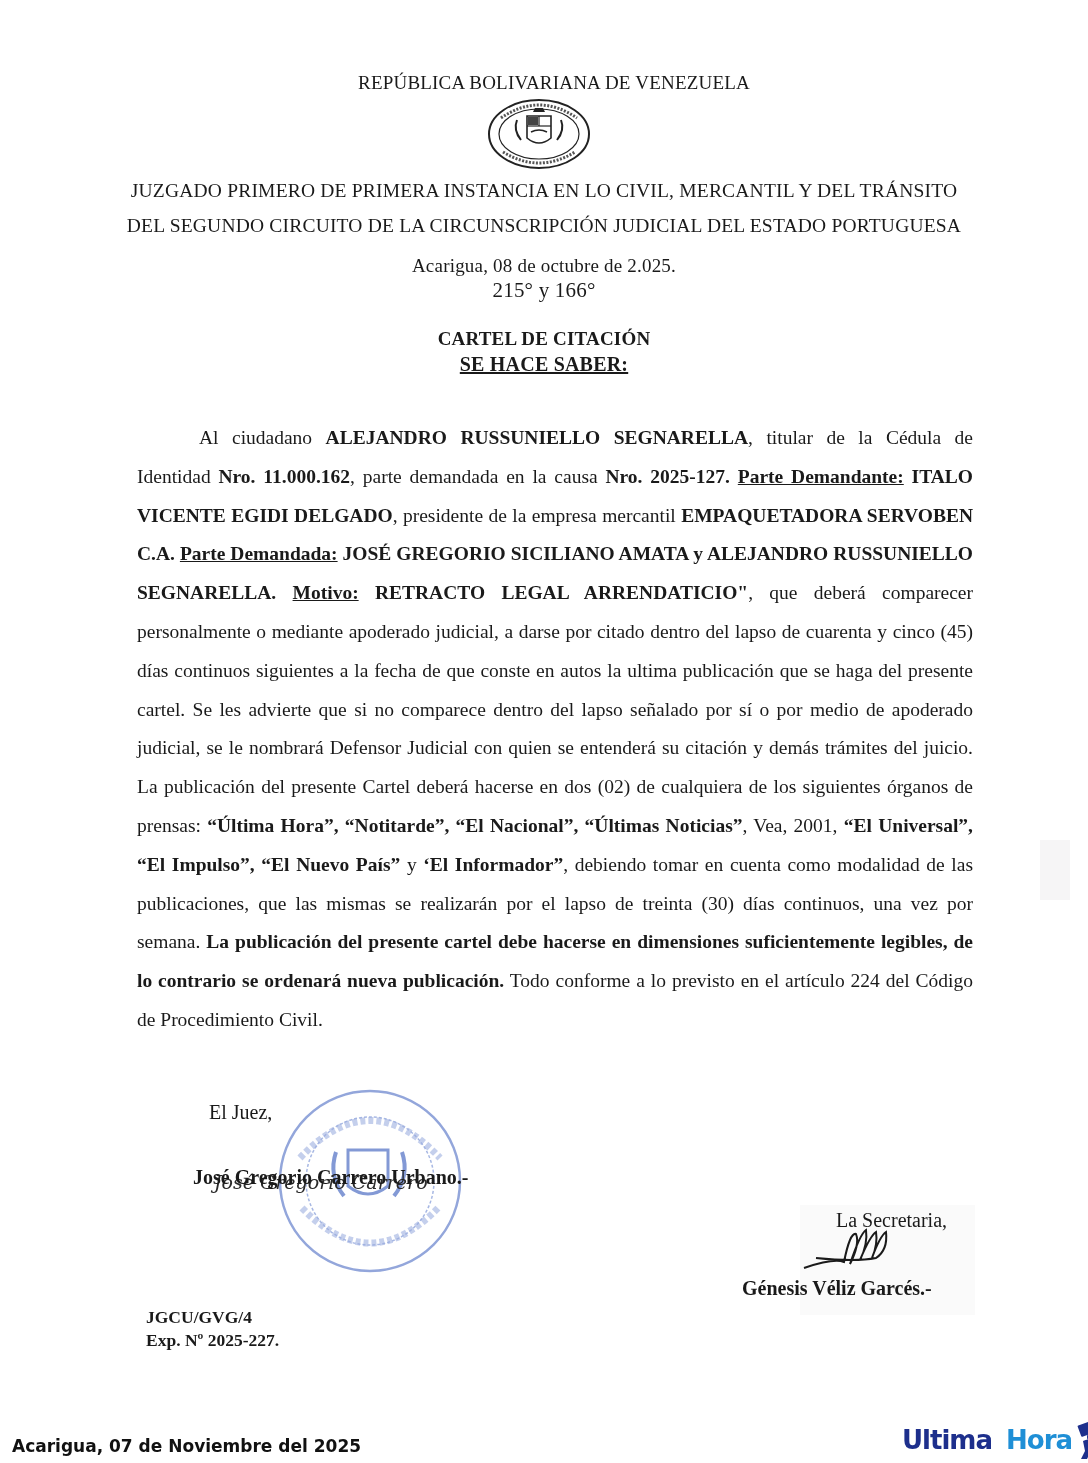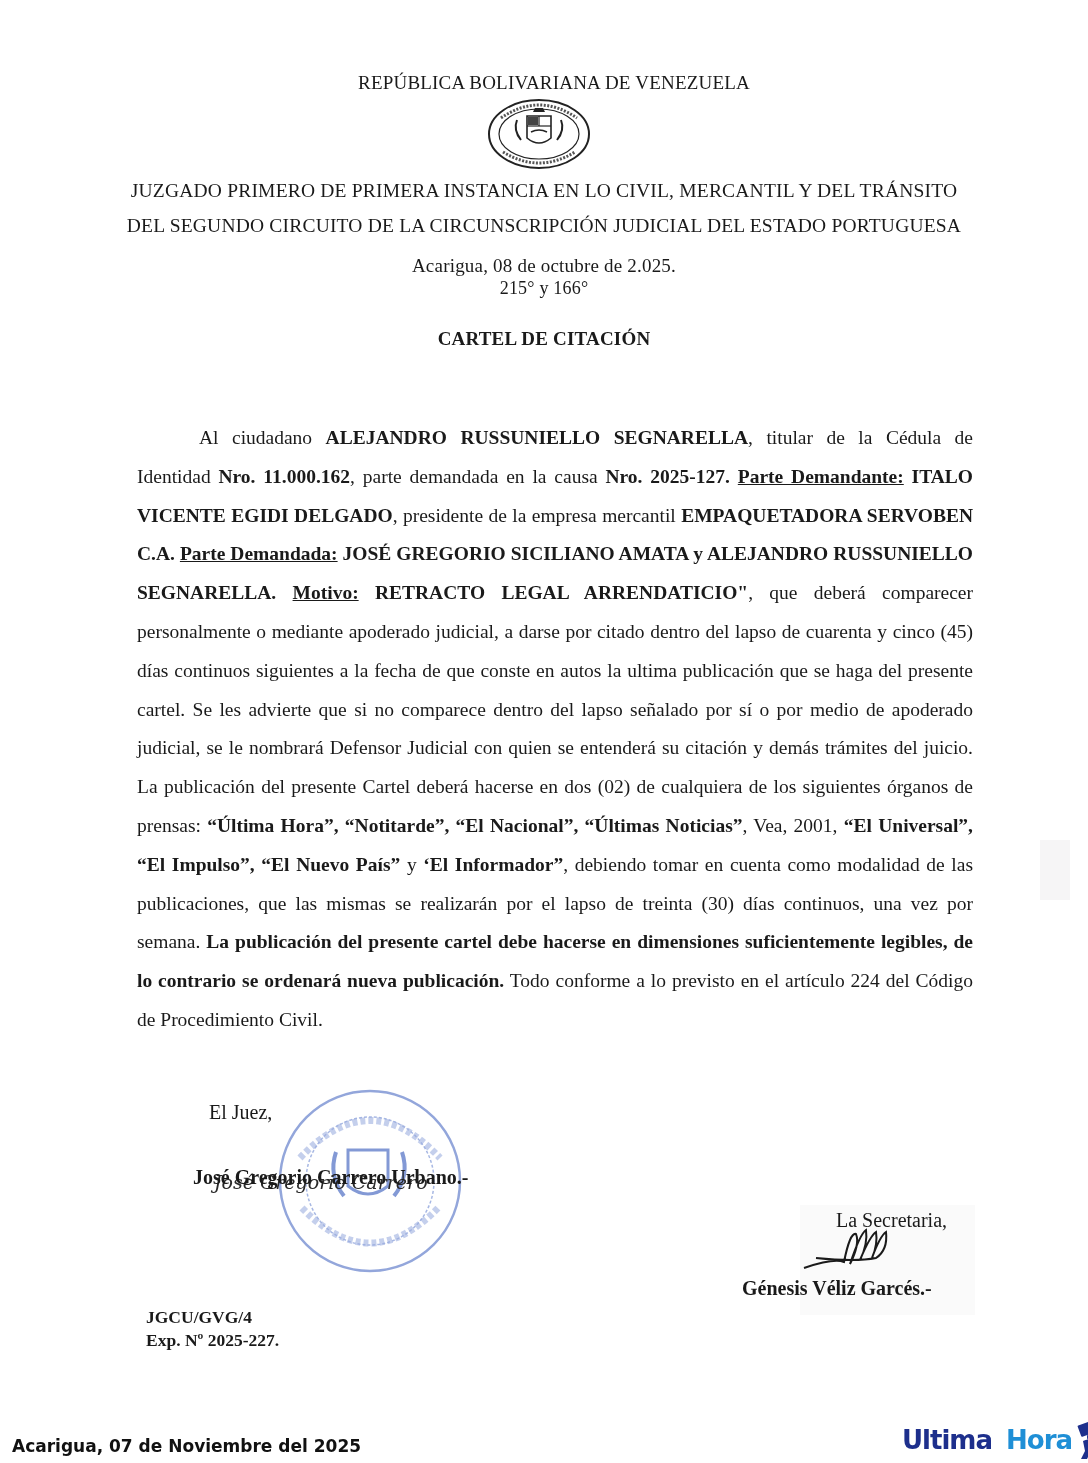--- a/index.html
+++ b/index.html
@@ -8,21 +8,21 @@
     background: #ffffff; color: #1a1a1a;
     font-family: "Liberation Serif", "DejaVu Serif", serif;
   }
   .page { position: absolute; left: 0; top: 0; width: 1088px; height: 1186px; }
   .hdr { position: absolute; left: 0; width: 1088px; text-align: center; font-size: 19px; letter-spacing: 0.2px; }
   .country { top: 72px; left: 0; width: 1108px; font-size: 19px; }
   .emblem { position: absolute; left: 487px; top: 98px; width: 104px; height: 72px; }
   .court1 { top: 180px; font-size: 19.5px; }
   .court2 { top: 215px; font-size: 19.5px; }
   .date1 { top: 255px; font-size: 19px; }
-  .date2 { top: 278px; font-size: 18px; }
+  .date2 { top: 278px; font-size: 21px; }
   .title { top: 328px; font-weight: bold; font-size: 19px; }
   .subtitle { top: 353px; font-weight: bold; font-size: 20px; }
   .subtitle span { text-decoration: underline; }
 
   .body-text {
     position: absolute; left: 137px; top: 419px; width: 836px;
     font-size: 19.5px; line-height: 38.8px; text-align: justify;
   }
   .body-text b { font-weight: bold; }
   .body-text u { text-decoration: underline; }
@@ -72,20 +72,21 @@
     <path d="M46 14 h12 l-2 -4 h-8 z" fill="#222"></path>
     <path d="M14 20 q38 -26 76 0" stroke="#555" stroke-width="3" fill="none" stroke-dasharray="2 1.5"></path>
     <path d="M16 54 q36 22 72 0" stroke="#555" stroke-width="3" fill="none" stroke-dasharray="2 1.5"></path>
   </svg>
 
   <div class="hdr court1">JUZGADO PRIMERO DE PRIMERA INSTANCIA EN LO CIVIL, MERCANTIL Y DEL TRÁNSITO</div>
   <div class="hdr court2">DEL SEGUNDO CIRCUITO DE LA CIRCUNSCRIPCIÓN JUDICIAL DEL ESTADO PORTUGUESA</div>
   <div class="hdr date1">Acarigua, 08 de octubre de 2.025.</div>
   <div class="hdr date2">215° y 166°</div>
   <div class="hdr title">CARTEL DE CITACIÓN</div>
+  <div class="hdr subtitle"><span>SE HACE SABER:</span></div>
 
   <div class="body-text"><span class="indent"></span><span>Al ciudadano </span><b>ALEJANDRO RUSSUNIELLO SEGNARELLA</b><span>, titular de la Cédula de Identidad </span><b>Nro. 11.000.162</b><span>, parte demandada en la causa </span><b>Nro. 2025-127.</b> <b><u>Parte Demandante:</u></b> <b>ITALO VICENTE EGIDI DELGADO</b><span>, presidente de la empresa mercantil </span><b>EMPAQUETADORA SERVOBEN C.A.</b> <b><u>Parte Demandada:</u></b> <b>JOSÉ GREGORIO SICILIANO AMATA y ALEJANDRO RUSSUNIELLO SEGNARELLA.</b> <b><u>Motivo:</u></b> <b>RETRACTO LEGAL ARRENDATICIO"</b><span>, que deberá comparecer personalmente o mediante apoderado judicial, a darse por citado dentro del lapso de cuarenta y cinco (45) días continuos siguientes a la fecha de que conste en autos la ultima publicación que se haga del presente cartel. Se les advierte que si no comparece dentro del lapso señalado por sí o por medio de apoderado judicial, se le nombrará Defensor Judicial con quien se entenderá su citación y demás trámites del juicio. La publicación del presente Cartel deberá hacerse en dos (02) de cualquiera de los siguientes órganos de prensas: </span><b>“Última Hora”, “Notitarde”, “El Nacional”, “Últimas Noticias”</b><span>, Vea, 2001, </span><b>“El Universal”, “El Impulso”, “El Nuevo País”</b><span> y </span><b>‘El Informador”</b><span>, debiendo tomar en cuenta como modalidad de las publicaciones, que las mismas se realizarán por el lapso de treinta (30) días continuos, una vez por semana. </span><b>La publicación del presente cartel debe hacerse en dimensiones suficientemente legibles, de lo contrario se ordenará nueva publicación.</b><span> Todo conforme a lo previsto en el artículo 224 del Código de Procedimiento Civil.</span></div>
 
   <svg class="stamp" viewBox="0 0 200 186">
     <circle cx="100" cy="93" r="90" fill="none" stroke="#6f89cf" stroke-width="2.5"></circle>
     <circle cx="100" cy="93" r="64" fill="none" stroke="#8aa0da" stroke-width="1.5" stroke-dasharray="3 2"></circle>
     <path d="M30 70 q70 -75 140 0" fill="none" stroke="#7d95d6" stroke-width="7" stroke-dasharray="5 3" opacity="0.6"></path>
     <path d="M32 120 q68 70 136 0" fill="none" stroke="#7d95d6" stroke-width="7" stroke-dasharray="5 3" opacity="0.6"></path>
     <path d="M78 62 h40 v36 q-20 16 -40 0 z" fill="none" stroke="#5a78c8" stroke-width="3"></path>
     <path d="M66 64 q-8 24 8 44" fill="none" stroke="#5a78c8" stroke-width="4"></path>

